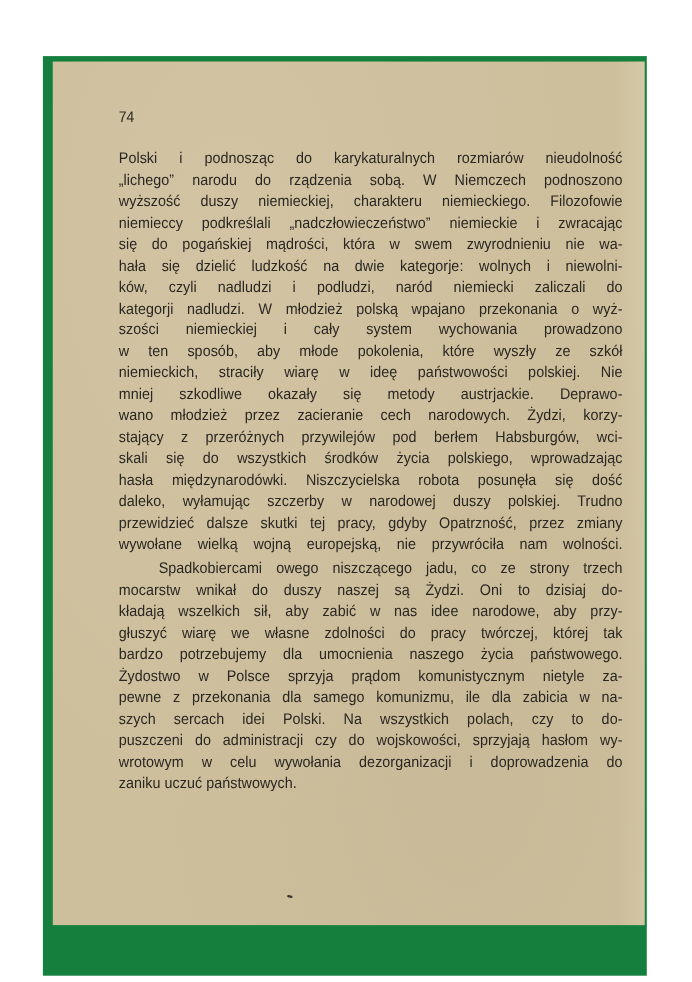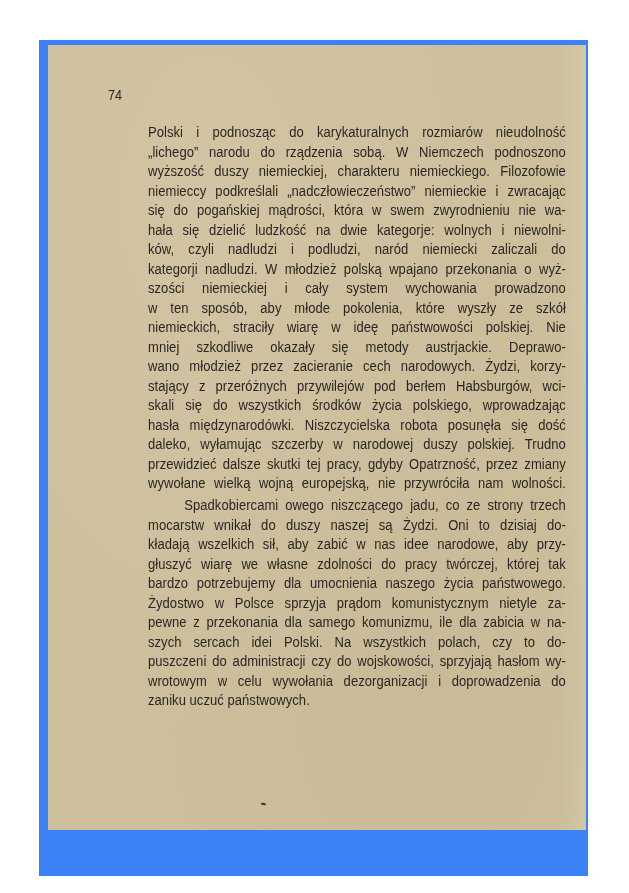--- a/index.html
+++ b/index.html
@@ -9,24 +9,24 @@
     }
     body {
       width: 629px;
       height: 893px;
       position: relative;
       overflow: hidden;
     }
     .scan-frame {
       position: absolute;
       left: 39px;
-      top: 40px;
+      top: 51px;
       width: 549px;
       height: 836px;
-      background: #3b82f6;
+      background: #15803d;
     }
     .paper {
       position: absolute;
       left: 9px;
       top: 5px;
       width: 538px;
       height: 785px;
       background: #cdbf9c;
       background-image:
         radial-gradient(ellipse at 30% 20%, rgba(214,200,168,0.55), rgba(0,0,0,0) 60%),
@@ -67,21 +67,20 @@
     .line.last {
       text-align-last: left;
     }
     .line.indent {
       padding-left: 39px;
       box-sizing: border-box;
     }
     .paragraph {
       display: block;
       margin-bottom: 2.5px;
-      margin-left: 40px;
     }
     .speck {
       position: absolute;
       left: 213px;
       top: 758px;
       width: 5px;
       height: 2px;
       background: #3a342c;
       border-radius: 1px;
       transform: rotate(12deg);

